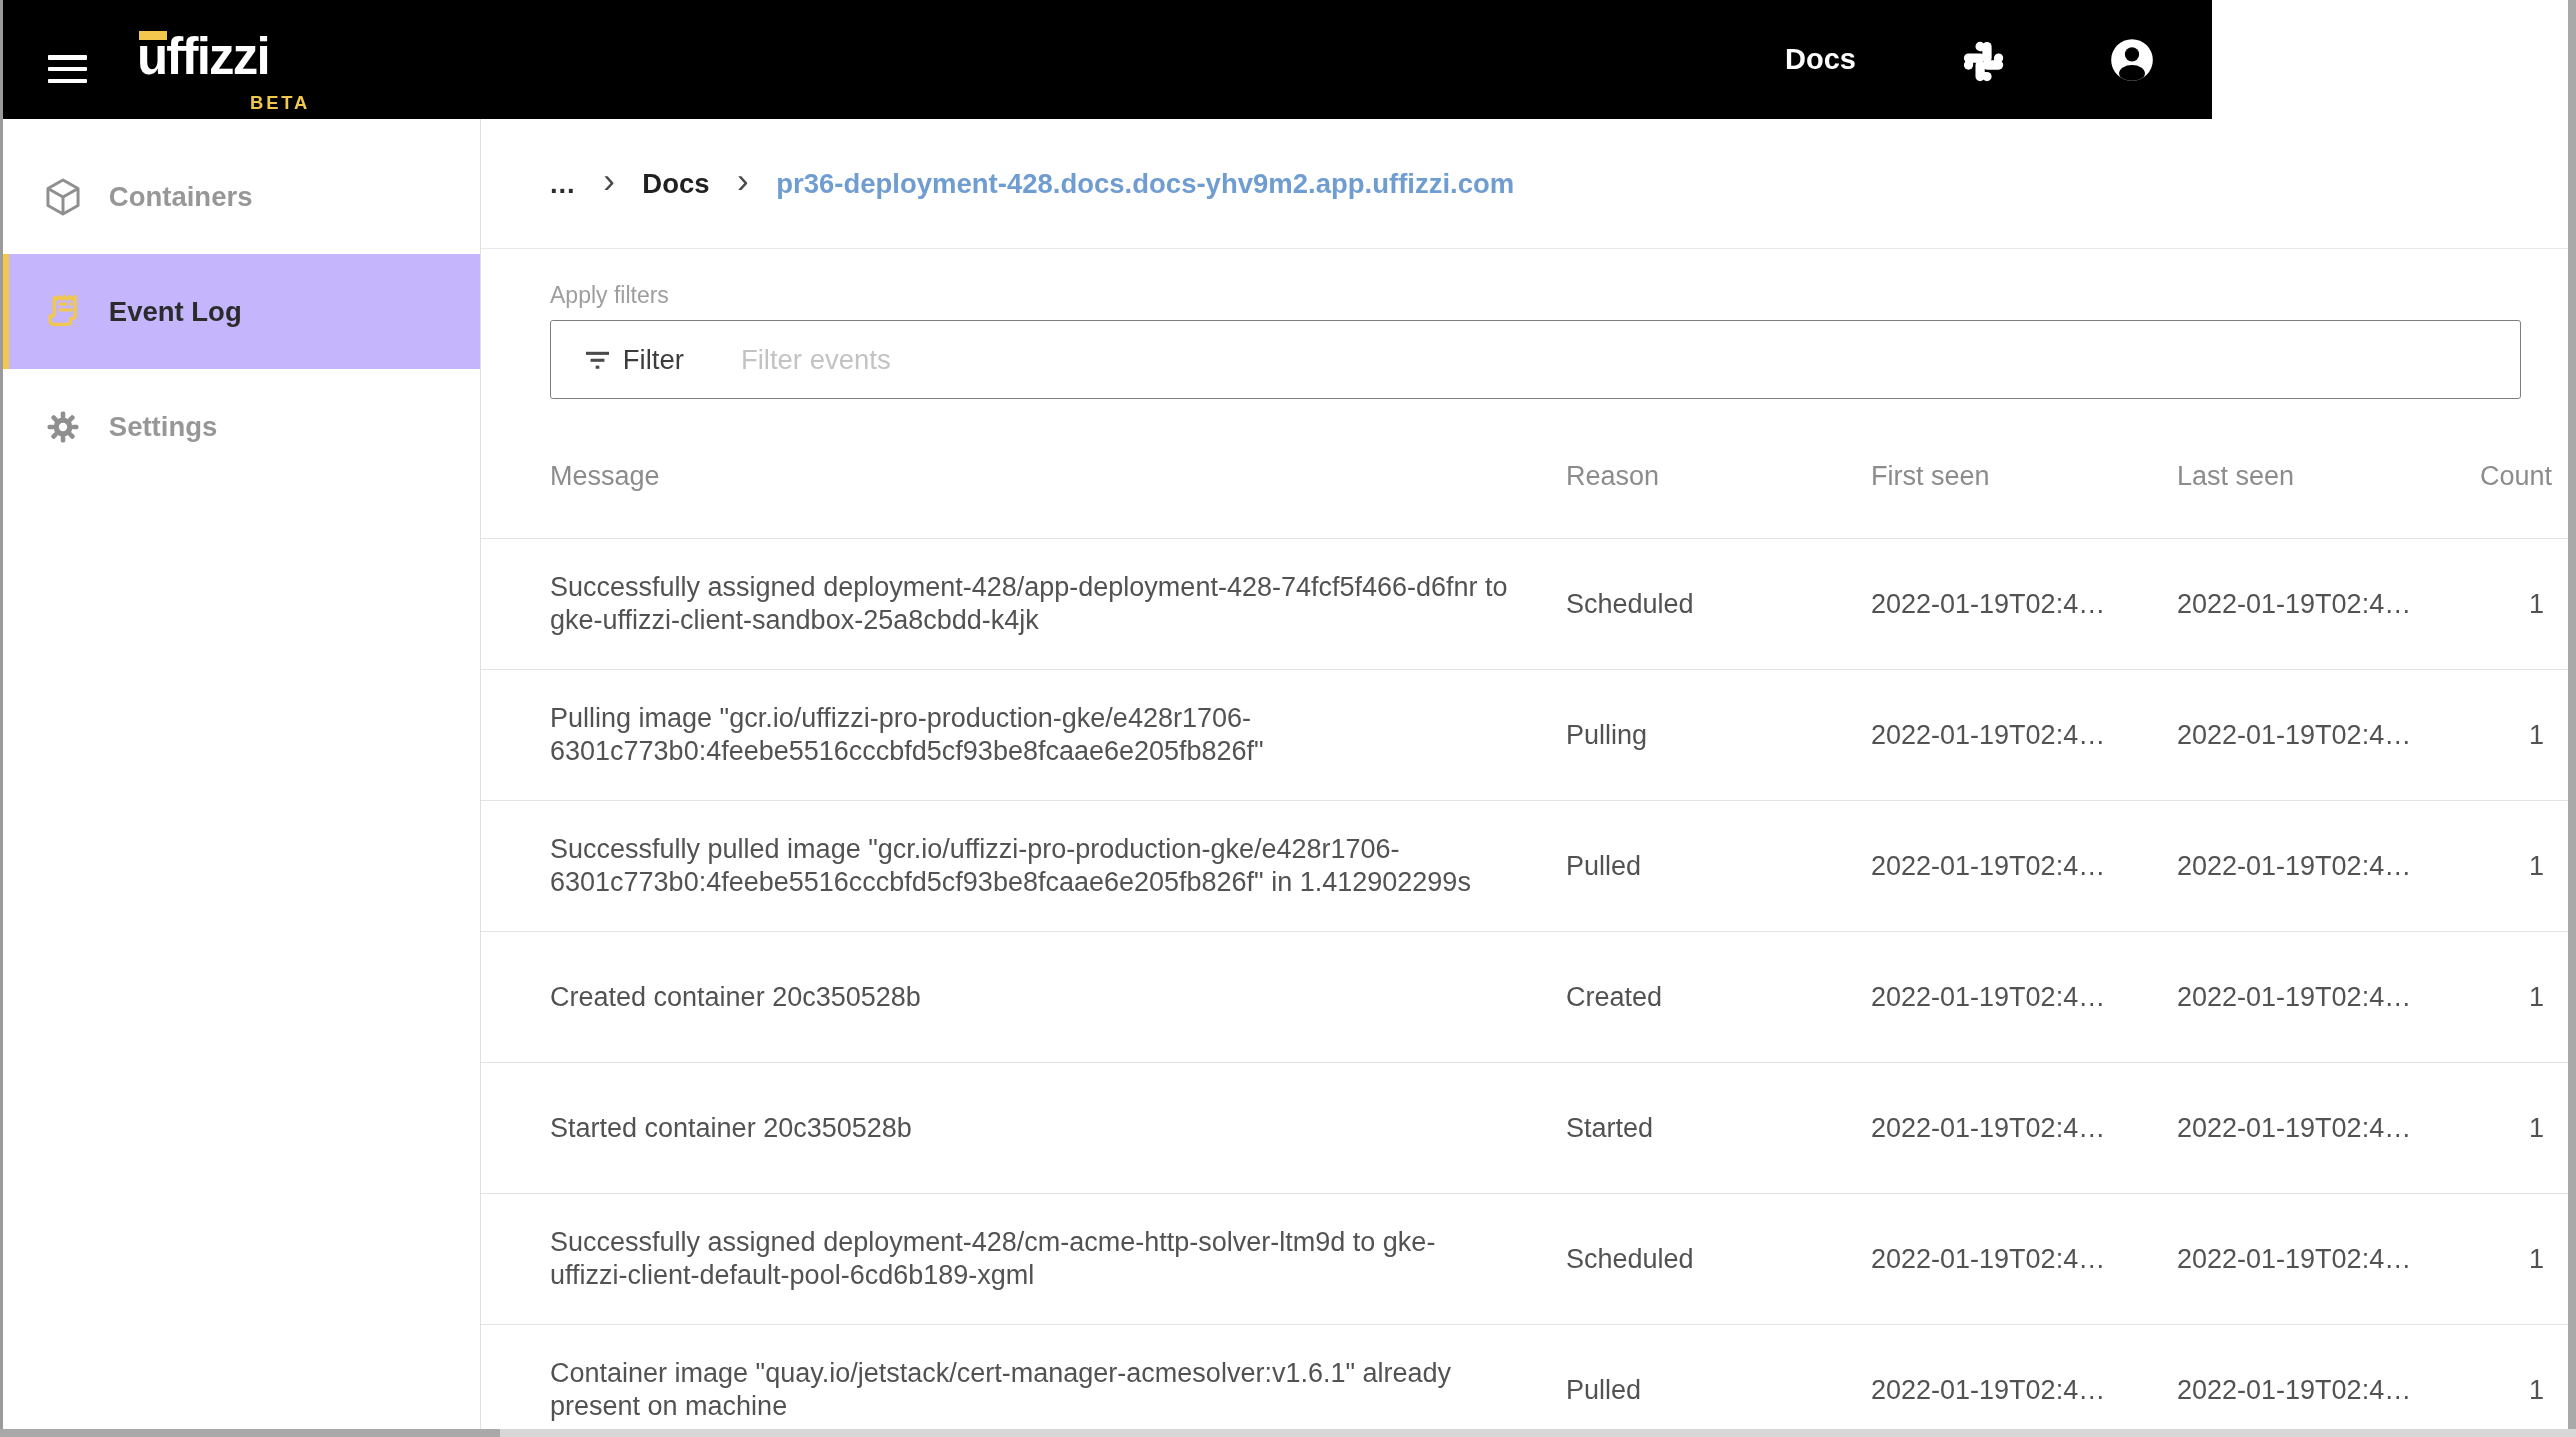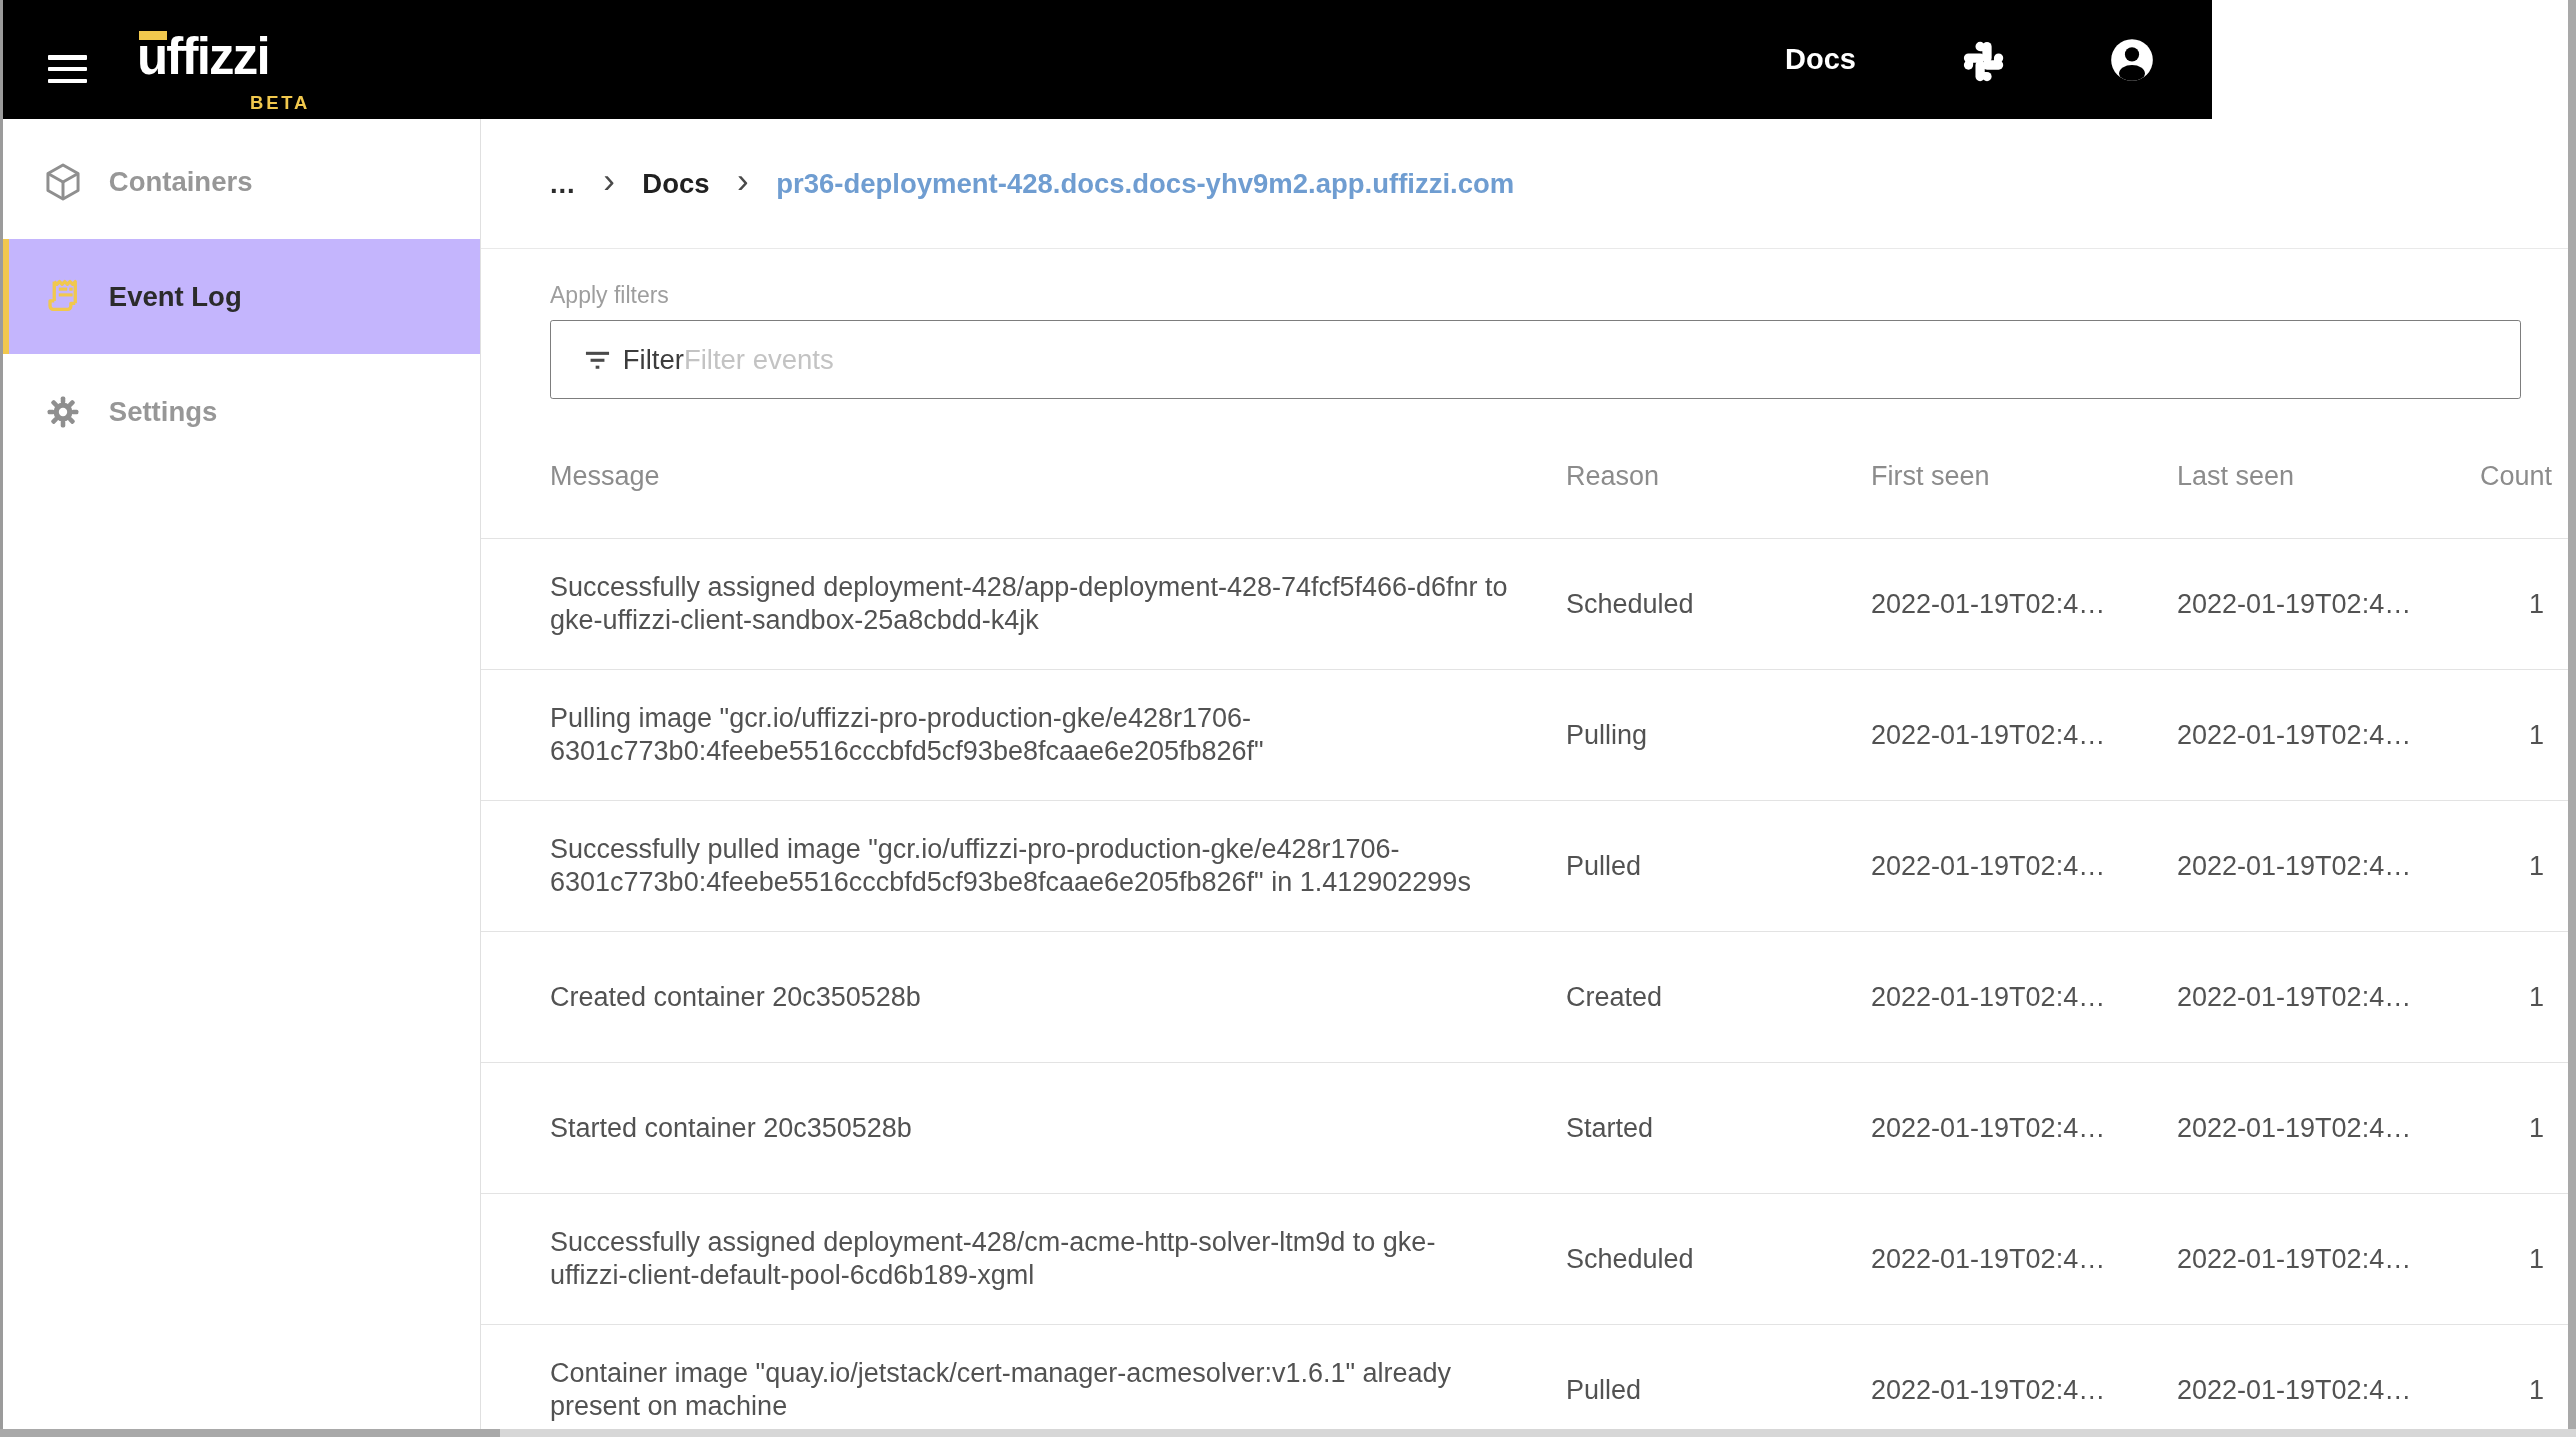--- a/index.html
+++ b/index.html
@@ -36,21 +36,21 @@
     font-size: 18.4px; font-weight: bold; letter-spacing: 2.8px;
   }
   .appbar-right { position: absolute; right: 55px; top: 0; height: 119px; display: flex; align-items: center; gap: 99px; }
   .docs-link { color: #ffffff; font-size: 29px; font-weight: bold; cursor: pointer; }
   .icon-btn { display: flex; align-items: center; justify-content: center; cursor: pointer; }
 
   
   .sidebar {
     position: absolute; left: 2.8px; top: 119px; bottom: 9.2px; width: 478px;
     background: #ffffff; border-right: 0.9px solid #e0e0e0; z-index: 10;
-    padding-top: 5px;
+    padding-top: 20px;
   }
   .side-item {
     position: relative; height: 115px; display: flex; align-items: center; cursor: pointer;
   }
   .side-item .side-icon { position: absolute; left: 39px; width: 42px; height: 42px; }
   .side-item .side-label { position: absolute; left: 106px; font-size: 27.5px; font-weight: bold; color: #979797; }
   .side-item.active { background: #c4b5fd; }
   .side-item.active .side-label { color: #2b2b2b; }
   .active-bar { position: absolute; left: -2.8px; top: 0; bottom: 0; width: 9.2px; background: #F1C84D; }
 
@@ -68,21 +68,21 @@
 
   .filter-section { padding: 33px 0 16px 69px; }
   .filter-label { font-size: 23px; color: #9e9e9e; }
   .filter-box {
     margin-top: 11px; width: 1971px; height: 79px;
     border: 1.8px solid #7d7d7d; border-radius: 2.8px; background: #ffffff;
     display: flex; align-items: center; cursor: text;
   }
   .filter-box .f-icon { margin-left: 27.5px; width: 37px; height: 37px; }
   .filter-box .f-label { margin-left: 7.3px; font-size: 27.5px; color: #3c3c3c; }
-  .filter-box .f-placeholder { font-size: 27.5px; color: #c3c3c3; }
+  .filter-box .f-placeholder { margin-left: 57px; font-size: 27.5px; color: #c3c3c3; }
 
   .grid {
     display: grid;
     grid-template-columns: 1016px 305px 306px 303px 64px;
     align-items: center;
     padding-left: 69px;
   }
   .thead { height: 124px; border-bottom: 0.9px solid #e3e3e3; }
   .thead .th { font-size: 27px; color: #8c8c8c; }
   .thead .th.count, td-count { text-align: right; }

